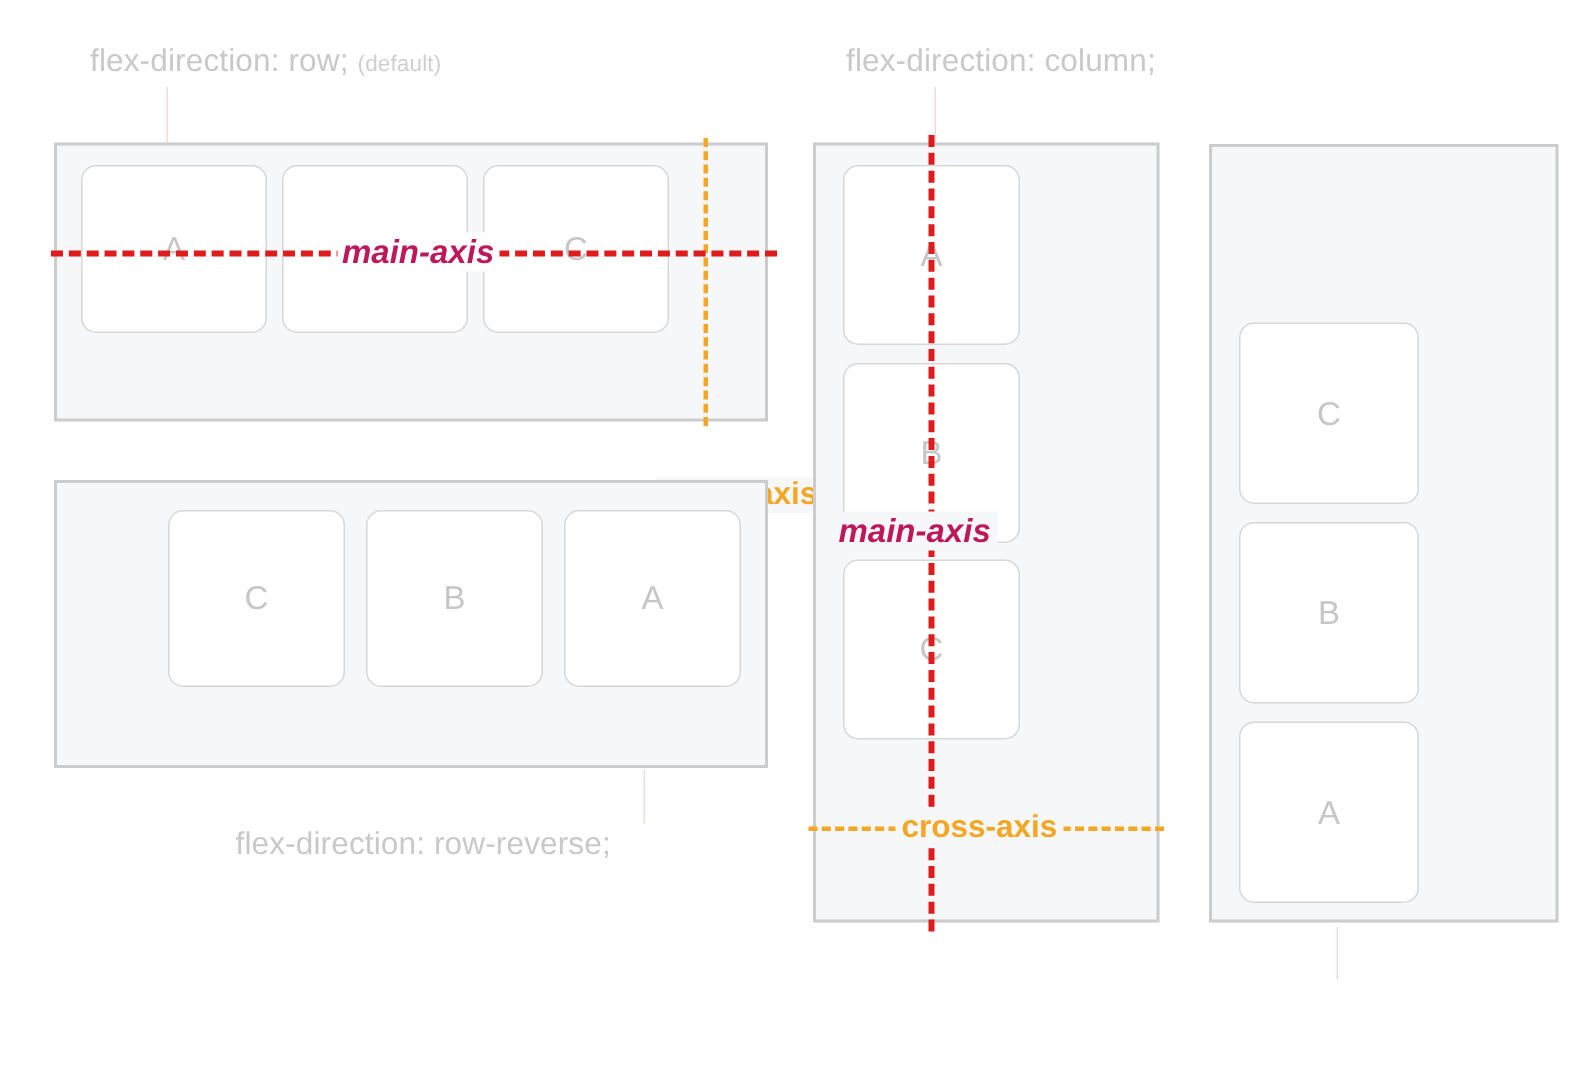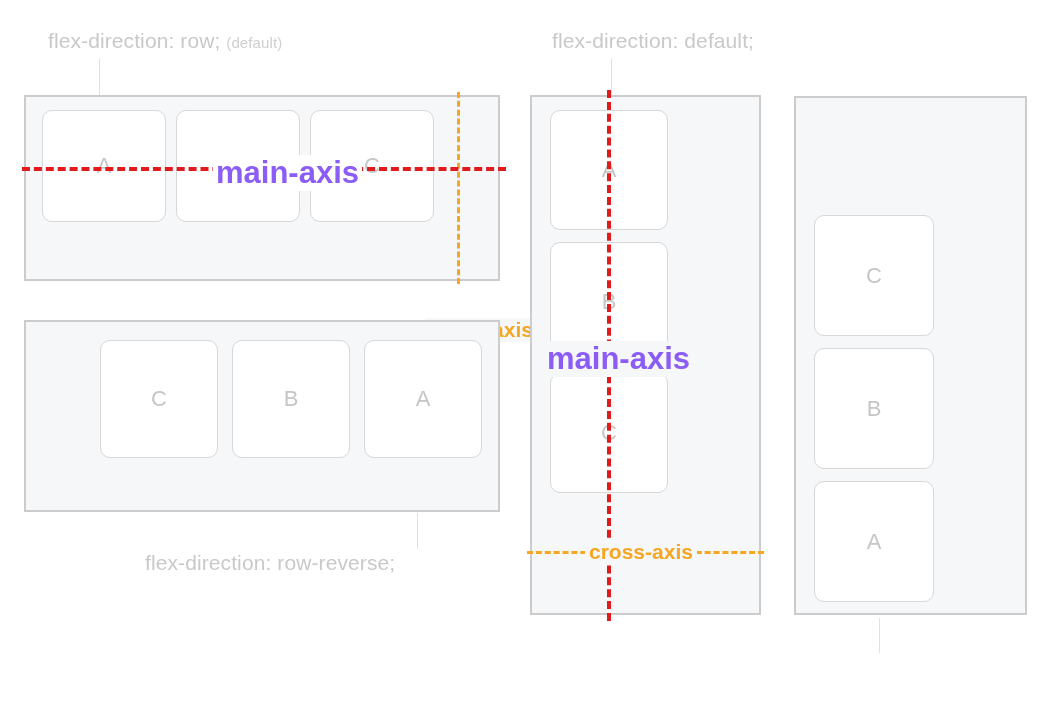--- a/index.html
+++ b/index.html
@@ -10,21 +10,21 @@
   body {
     width: 1050px;
     height: 711px;
     position: relative;
     overflow: hidden;
     font-family: "Liberation Sans", sans-serif;
   }
 
   .stage {
     position: absolute;
-    left: 0; top: 0;
+    left: 12px; top: 0;
     width: 871px;
     height: 711px;
   }
 
   
   .caption {
     position: absolute;
     color: #c9c9c9;
     font-size: 21px;
     font-weight: 400;
@@ -129,21 +129,21 @@
   
   #mainaxis-line-col  { left: 607px; top: 90px;  height: 531px; }
   #crossaxis-line-col { left: 527px; top: 551px; width: 237px; }
 
   
   .axis-label {
     position: absolute;
     font-weight: bold;
     white-space: nowrap;
   }
-  .axis-label.main  { color: #8b5cf6; font-size: 31px; }
+  .axis-label.main  { color: #be185d; font-size: 22px; font-style: italic; }
   .axis-label.cross { color: #f5a623; font-size: 21px; }
 
   #label-main-row  { left: 213px; top: 155px; background: #ffffff; padding: 0 3px; }
   #label-cross-row { left: 399px; top: 221px; background: #f6f7f8; padding: 0 4px; }
   #label-main-col  { left: 543px; top: 341px; background: #f6f7f8; padding: 0 4px; }
   #label-cross-col { left: 585px; top: 540px; background: #f6f7f8; padding: 0 4px; }
 </style>
 </head>
 <body>
 
@@ -182,21 +182,21 @@
     <div class="item" id="item-rowrev-a">
       <span>A</span>
     </div>
   </div>
   <div class="leader" id="leader-row-rev"></div>
   <div class="caption" id="caption-row-rev">
     <span>flex-direction: row-reverse;</span>
   </div>
 
   <div class="caption" id="caption-column">
-    <span>flex-direction: default;</span>
+    <span>flex-direction: column;</span>
   </div>
   <div class="leader" id="leader-column"></div>
 
   <div class="container" id="container-column">
     <div class="item" id="item-col-a">
       <span>A</span>
     </div>
     <div class="item" id="item-col-b">
       <span>B</span>
     </div>

